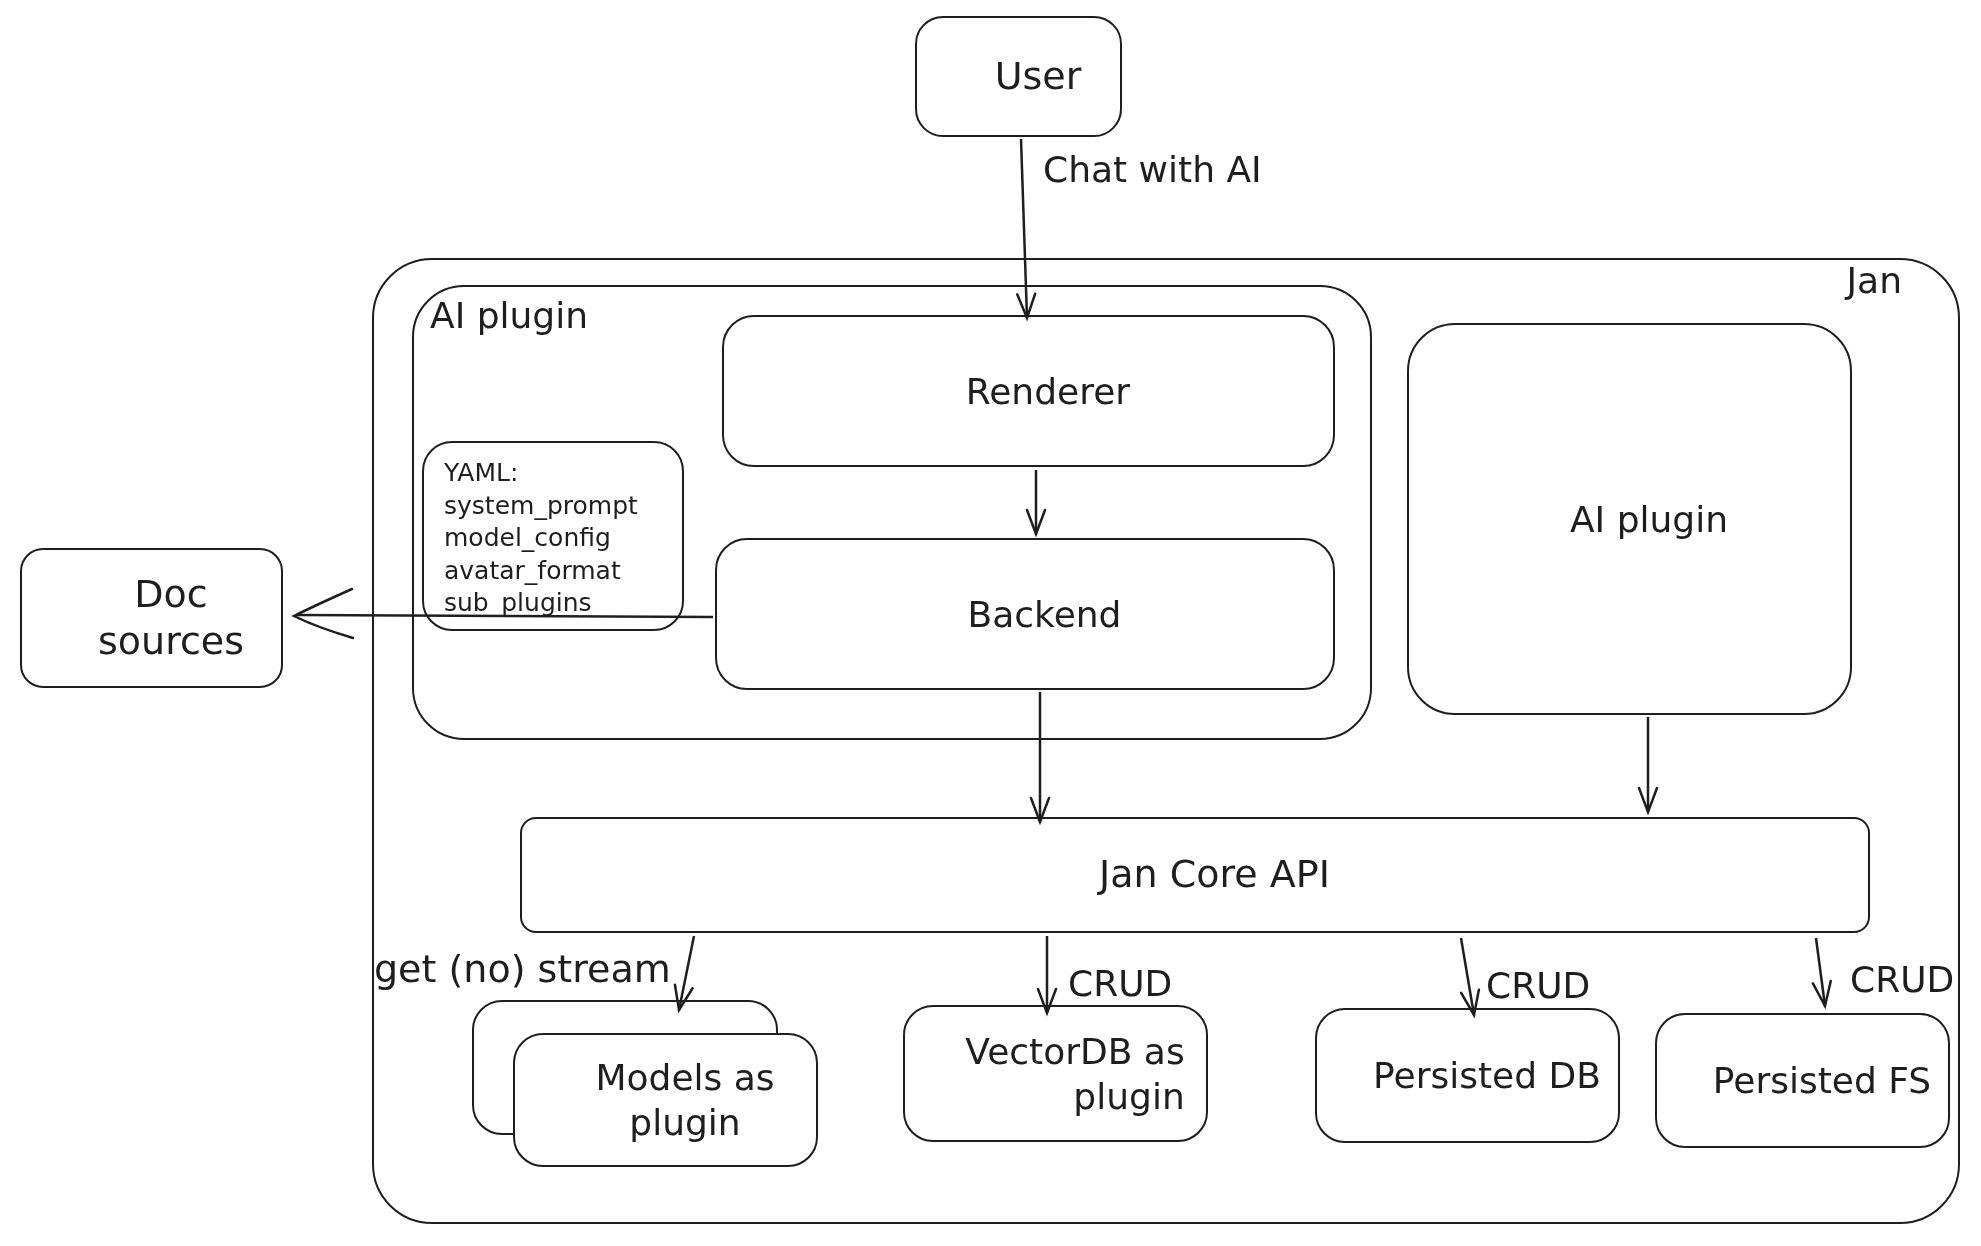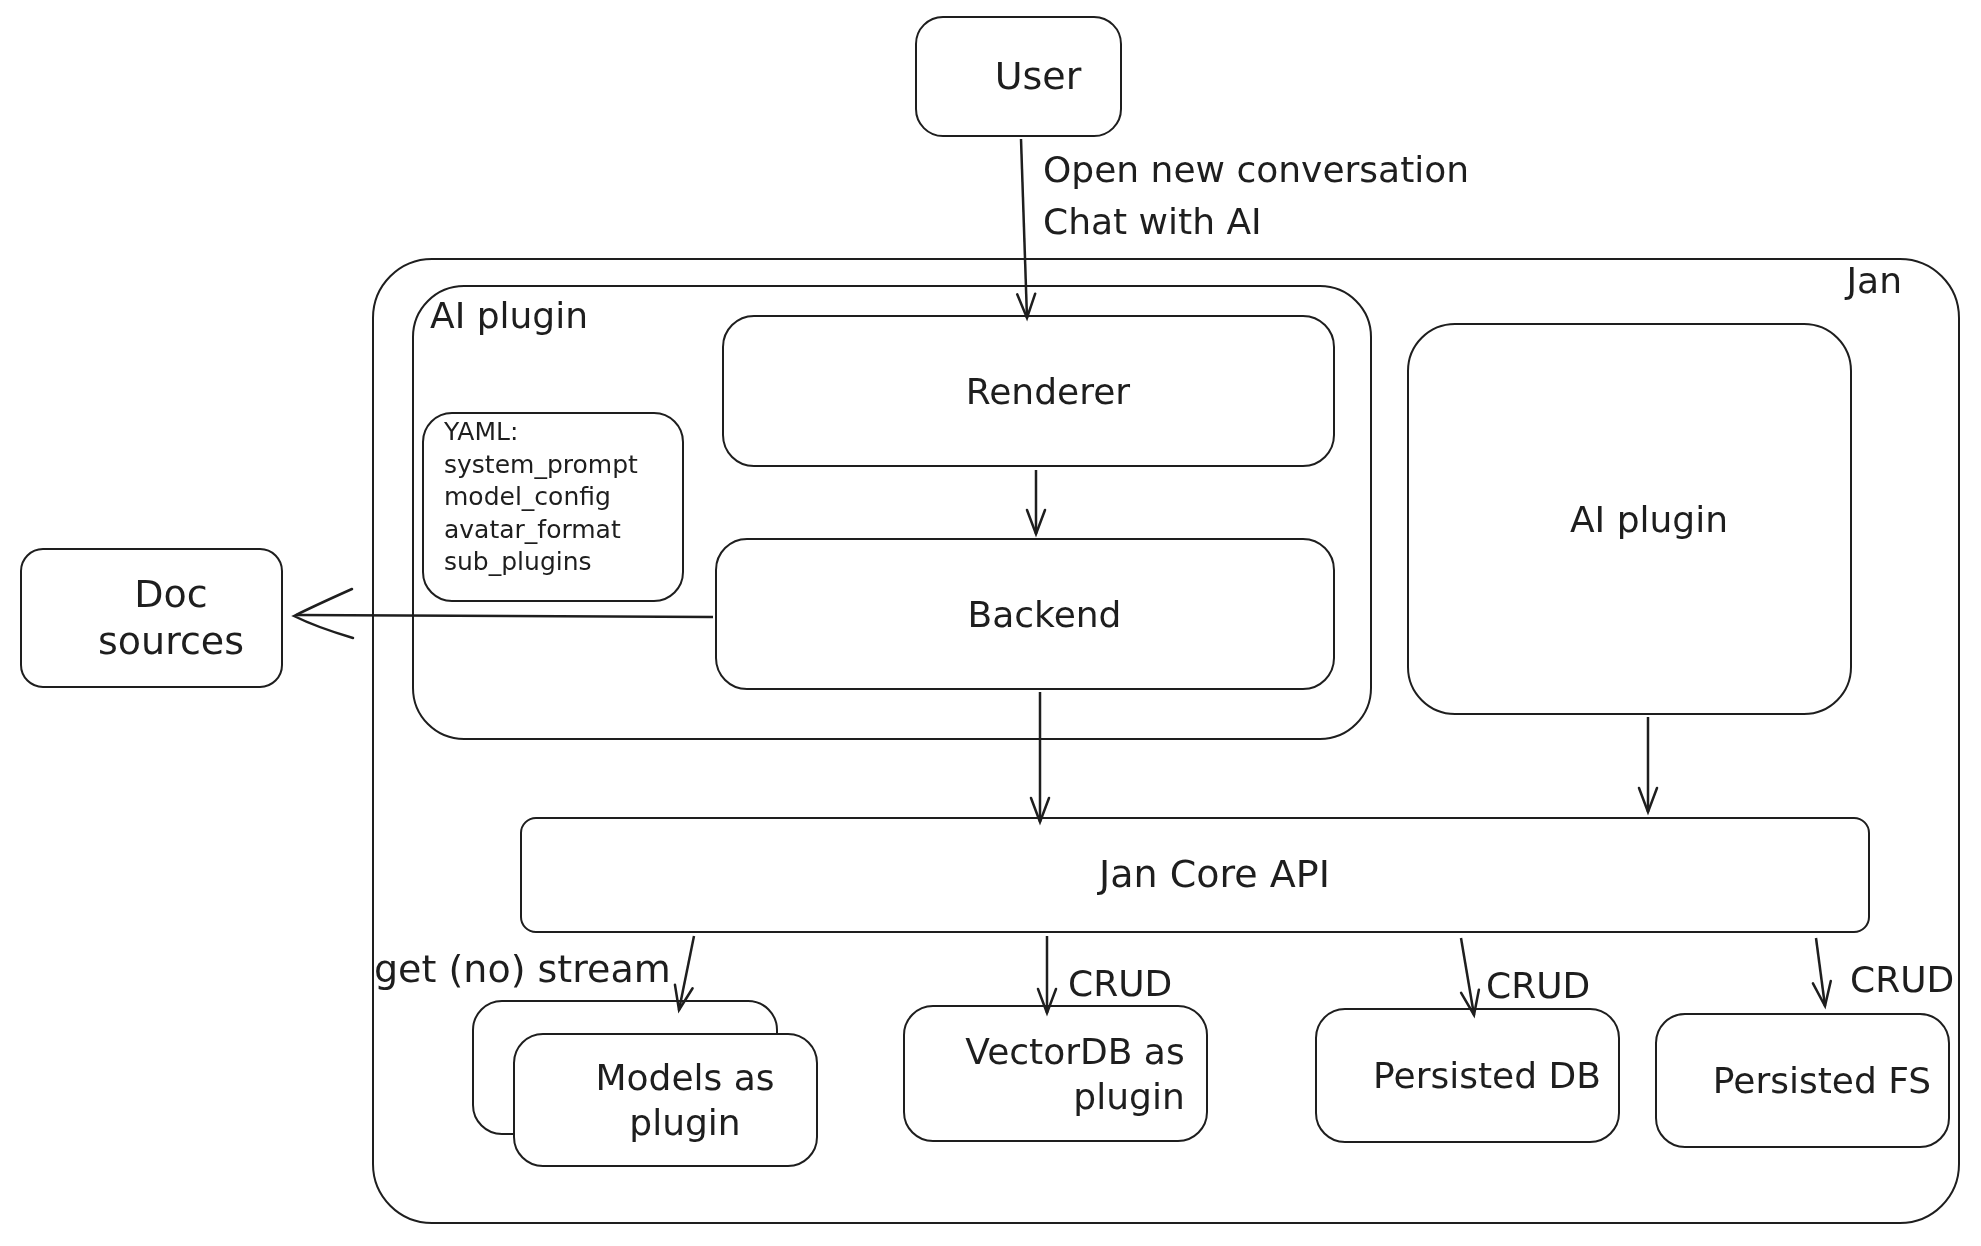--- a/index.html
+++ b/index.html
@@ -47,22 +47,23 @@
     line-height: 1.45;
   }
   .note {
     position: absolute;
     border: 2.5px solid #1e1e1e;
     background: #ffffff;
     box-sizing: border-box;
     border-radius: 30px;
     font-size: 25px;
     line-height: 1.3;
-    padding: 2px 10px 10px 20px;
+    padding: 14px 10px 10px 20px;
     text-align: left;
+    margin-top: 29px;
   }
   .note div { white-space: nowrap; }
   #arrows {
     position: absolute;
     left: 0; top: 0;
     width: 1981px; height: 1246px;
     pointer-events: none;
   }
 </style>
 </head>
@@ -127,21 +128,20 @@
 
   <div class="node" style="left:1315px; top:1008px; width:305px; height:135px; border-radius:30px;">
     <span>Persisted DB</span>
   </div>
 
   <div class="node" style="left:1655px; top:1013px; width:295px; height:135px; border-radius:30px;">
     <span>Persisted FS</span>
   </div>
 
   <div class="edge-label" style="left:1043px; top:144px; font-size:36px; text-align:left;">
-    <div>Open new conversation</div>
     <div>Chat with AI</div>
   </div>
 
   <div class="edge-label" style="left:374px; top:942px; font-size:38px;">get (no) stream</div>
 
   <div class="edge-label" style="left:1068px; top:958px; font-size:36px;">CRUD</div>
 
   <div class="edge-label" style="left:1486px; top:960px; font-size:36px;">CRUD</div>
 
   <div class="edge-label" style="left:1850px; top:954px; font-size:36px;">CRUD</div>

